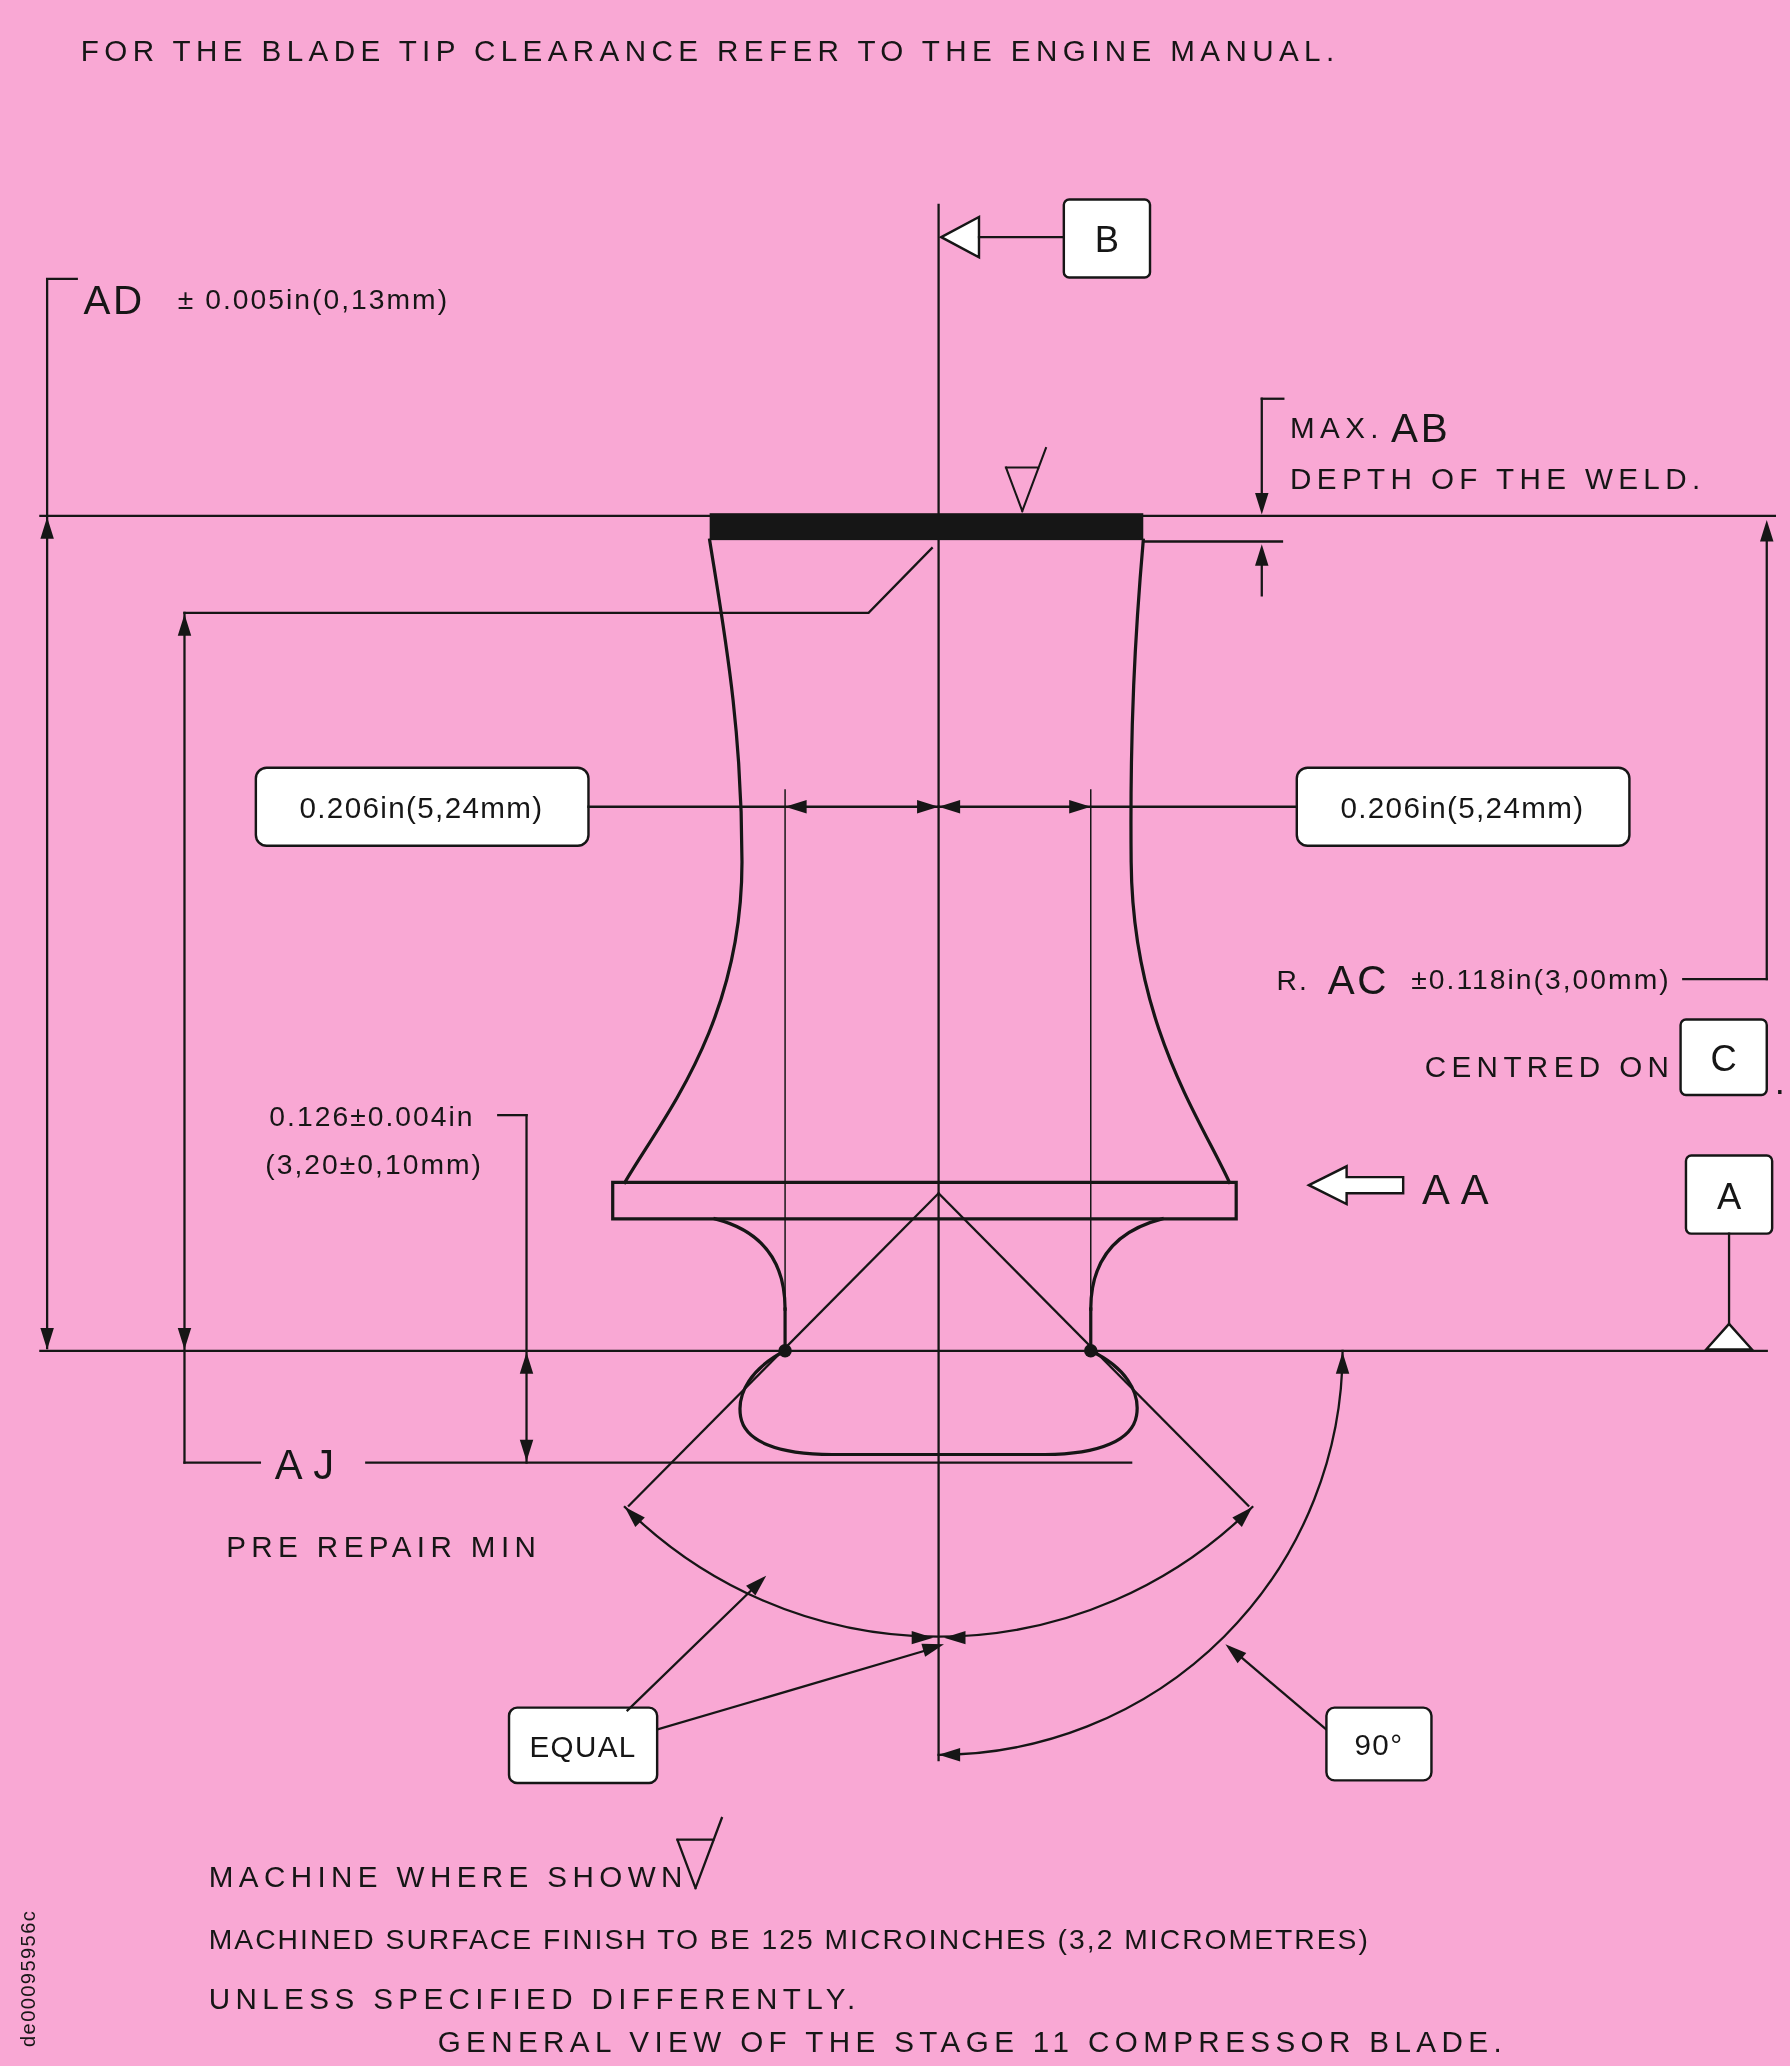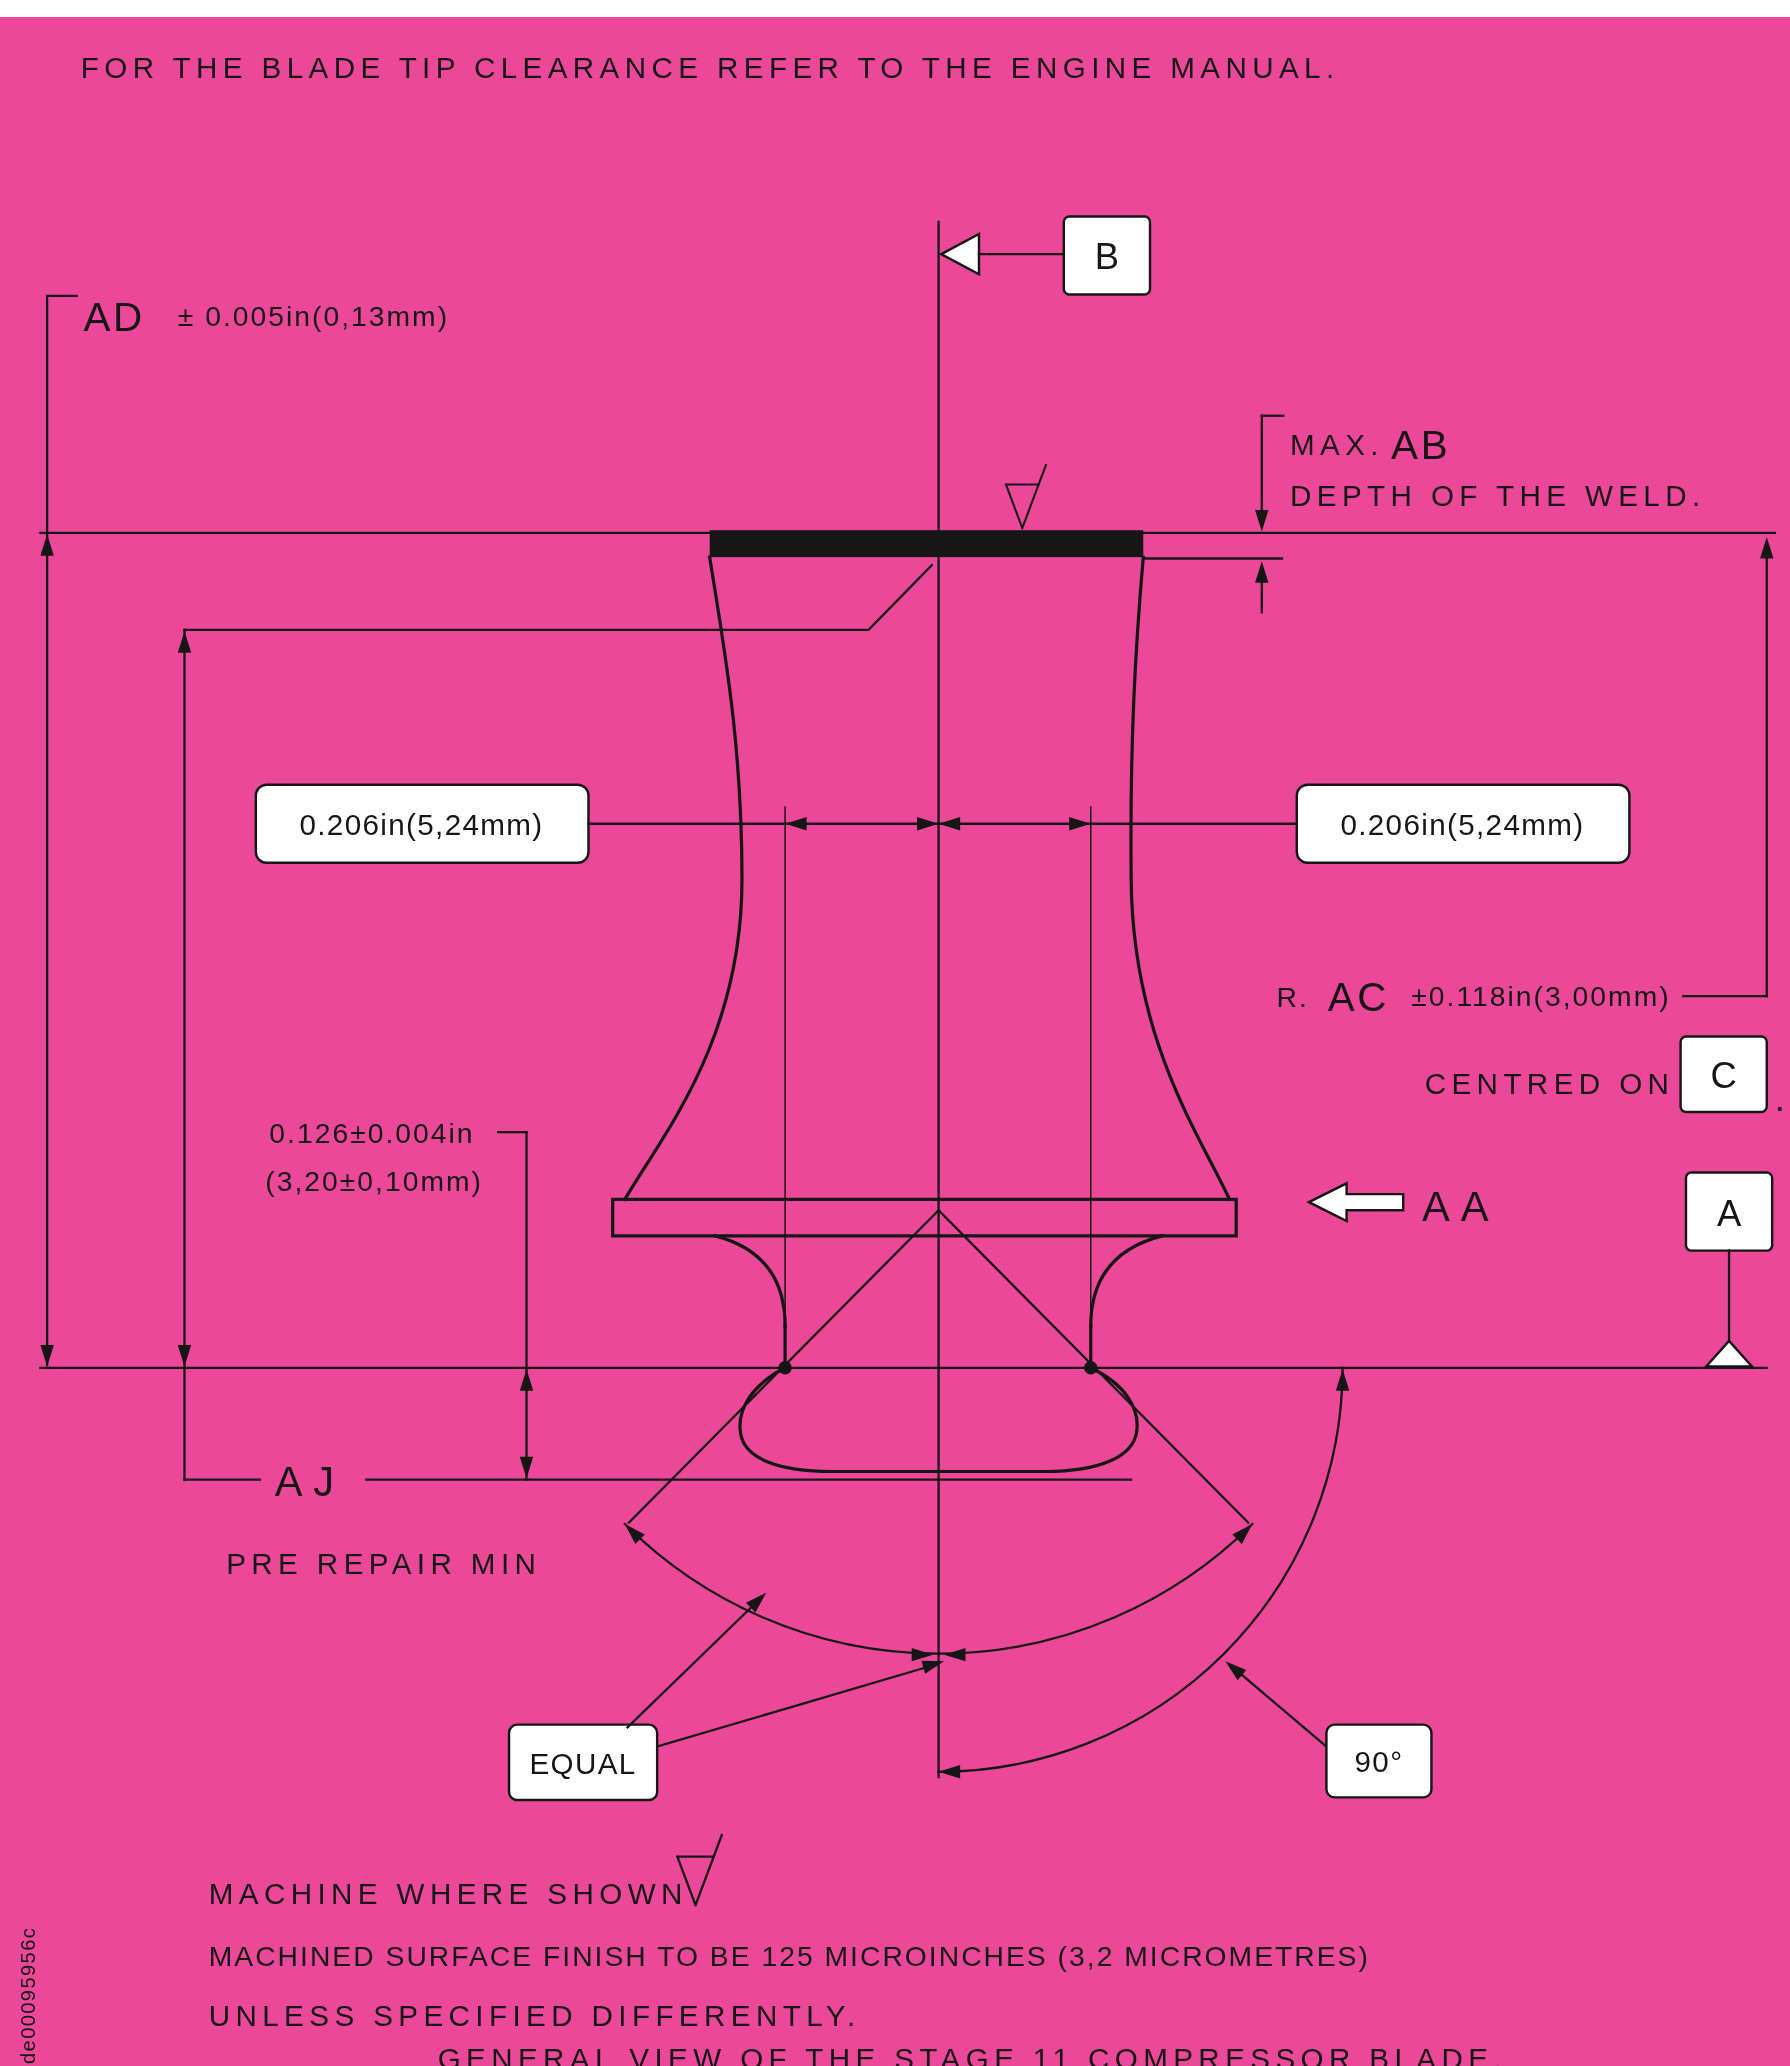--- a/index.html
+++ b/index.html
@@ -1,17 +1,17 @@
 <!DOCTYPE html>
 <html style="font-size:10.8px"><head>
 <meta charset="utf-8">
 <style>
   html,body{margin:0;padding:0;background:#ffffff;}
   body{width:1791px;height:2066px;position:relative;font-family:"Liberation Sans",sans-serif;}
-  .sheet{position:absolute;inset:0;background:#ec4899;margin-top:17px;}
+  .sheet{position:absolute;inset:0;background:#f9a8d4;}
   svg{display:block;}
   .ln{stroke:#161616;stroke-width:1.7;fill:none;stroke-linecap:square;stroke-linejoin:miter;}
   .ln-thick{stroke:#161616;stroke-width:2.4;fill:none;stroke-linecap:square;}
   .ln-thin{stroke:#161616;stroke-width:1.1;fill:none;}
   .open{fill:#ffffff;stroke:#161616;stroke-width:1.8;}
   .inkfill{fill:#161616;stroke:none;}
   .arrow{fill:#161616;stroke:none;}
   text{fill:#161616;font-family:"Liberation Sans",sans-serif;}
   .t-note{font-size:22px;letter-spacing:4px;}
   .t-note-sm{font-size:21px;letter-spacing:1.5px;}

